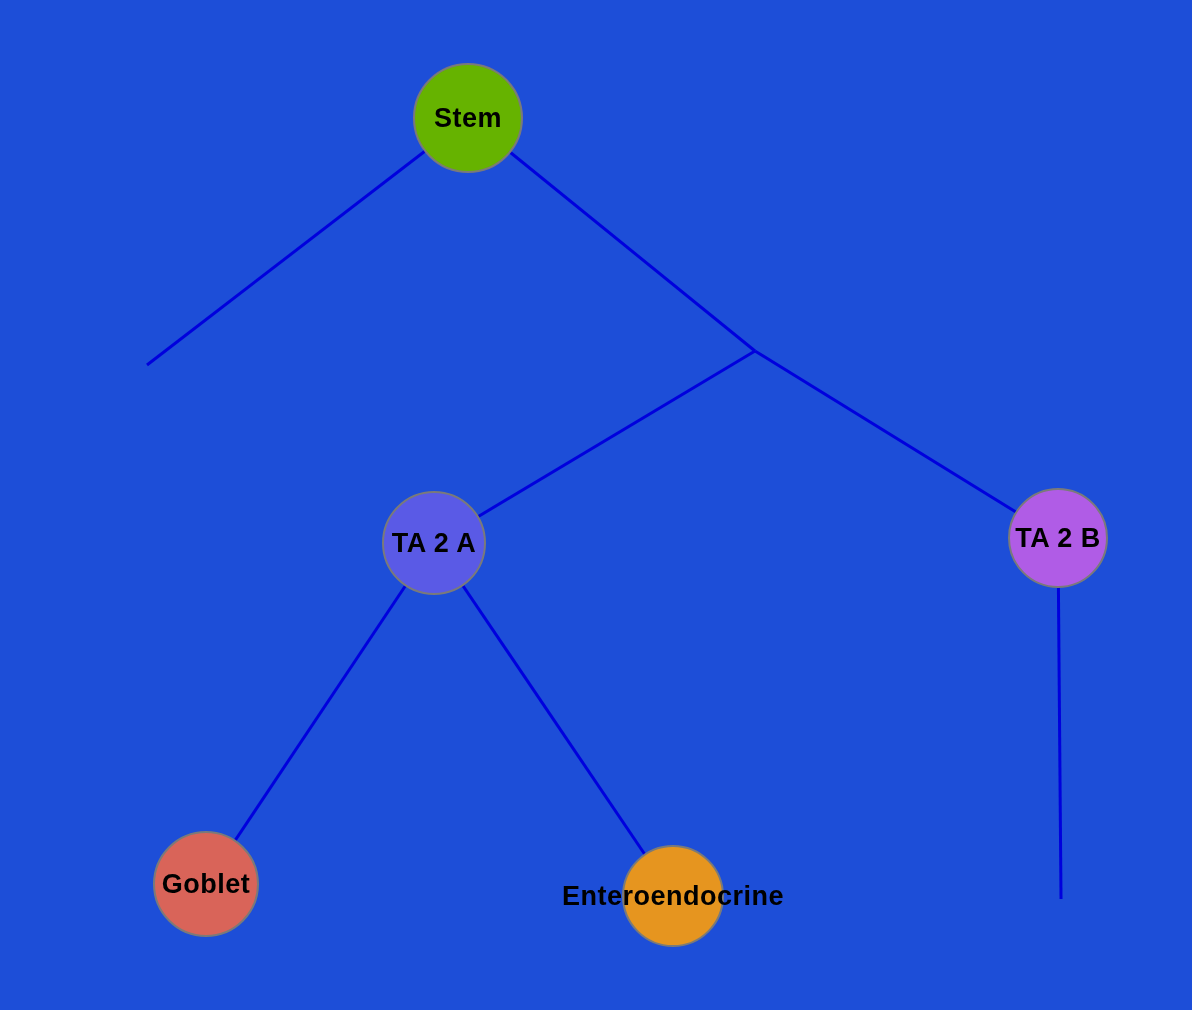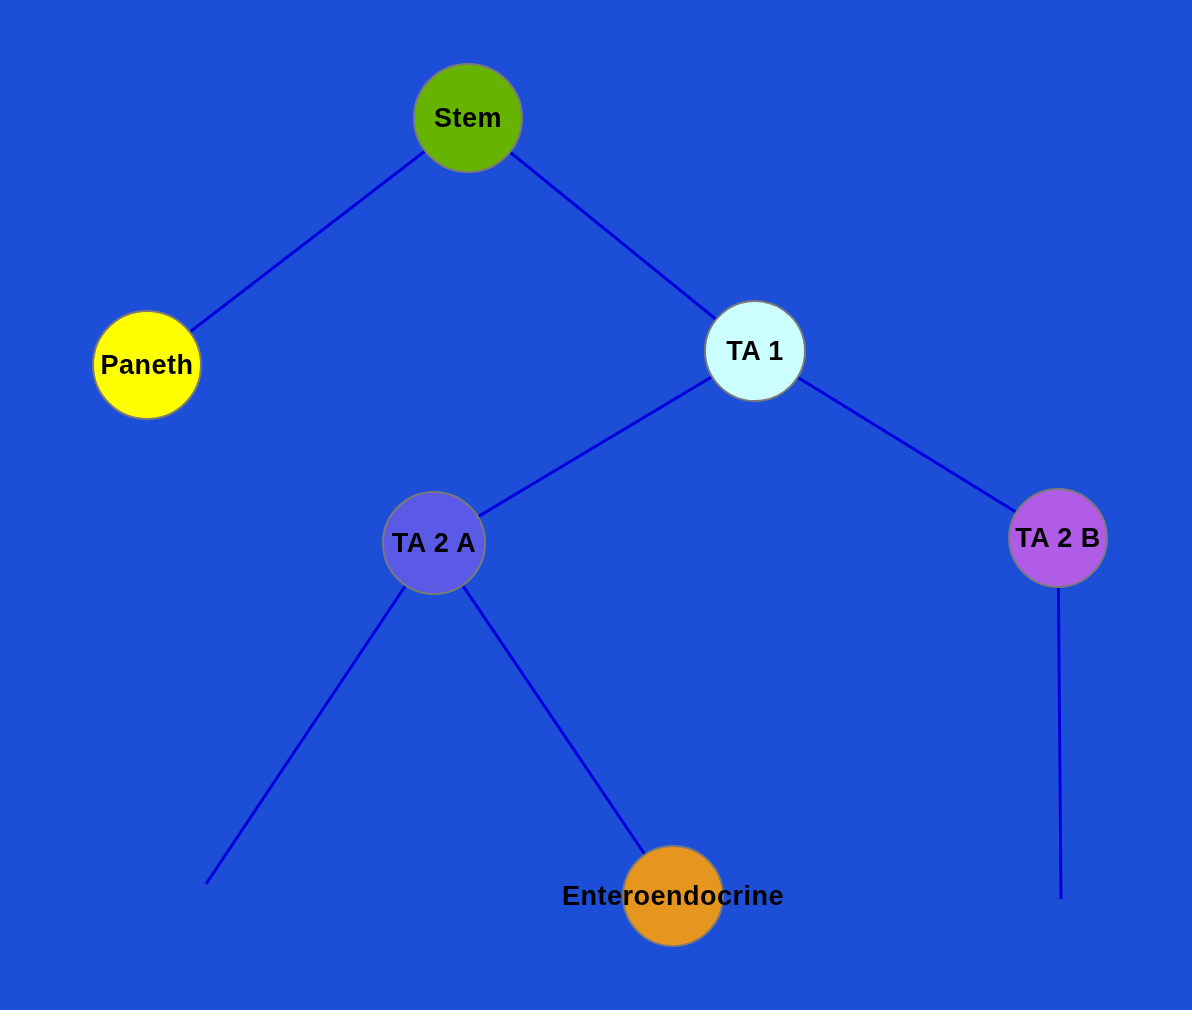--- a/index.html
+++ b/index.html
@@ -57,35 +57,32 @@
       <line x1="755" y1="351" x2="1058" y2="538" stroke="#0000dd" stroke-width="3"></line>
       <line x1="434" y1="543" x2="206" y2="884" stroke="#0000dd" stroke-width="3"></line>
       <line x1="434" y1="543" x2="673" y2="896" stroke="#0000dd" stroke-width="3"></line>
       <line x1="1058" y1="538" x2="1061" y2="899" stroke="#0000dd" stroke-width="3"></line>
     </svg>
 
   <div class="node" style="left: 413px; top: 63px; width: 110px; height: 110px; background: rgb(102, 179, 0); border-color: rgb(122, 122, 122);">
     <span class="label">Stem</span>
   </div>
 
-  <div class="node" style="left: 92px; top: 310px; width: 110px; height: 110px; background: rgb(255, 255, 0); border-color: rgb(122, 122, 122);">
-    <span class="label">Paneth</span>
-  </div>
 
-  <div class="node" style="left: 704px; top: 300px; width: 102px; height: 102px; background: rgb(204, 255, 255); border-color: rgb(122, 122, 122);">
-    <span class="label">TA 1</span>
-  </div>
 
   <div class="node" style="left: 382px; top: 491px; width: 104px; height: 104px; background: rgb(90, 90, 230); border-color: rgb(122, 122, 122); text-decoration: underline;">
     <span class="label">TA 2 A</span>
   </div>
 
   <div class="node" style="left: 1008px; top: 488px; width: 100px; height: 100px; background: rgb(176, 92, 230); border-color: rgb(122, 122, 122); text-align: center;">
     <span class="label">TA 2 B</span>
   </div>
 
+  <div class="node" style="left: 153px; top: 831px; width: 106px; height: 106px; background: rgb(217, 100, 89); border-color: rgb(122, 122, 122);">
+    <span class="label">Goblet</span>
+  </div>
 
   <div class="node" style="left: 622px; top: 845px; width: 102px; height: 102px; background: rgb(230, 149, 31); border-color: rgb(122, 122, 122);">
     <span class="label">Enteroendocrine</span>
   </div>
 
 
 </div>
 
 </body></html>

